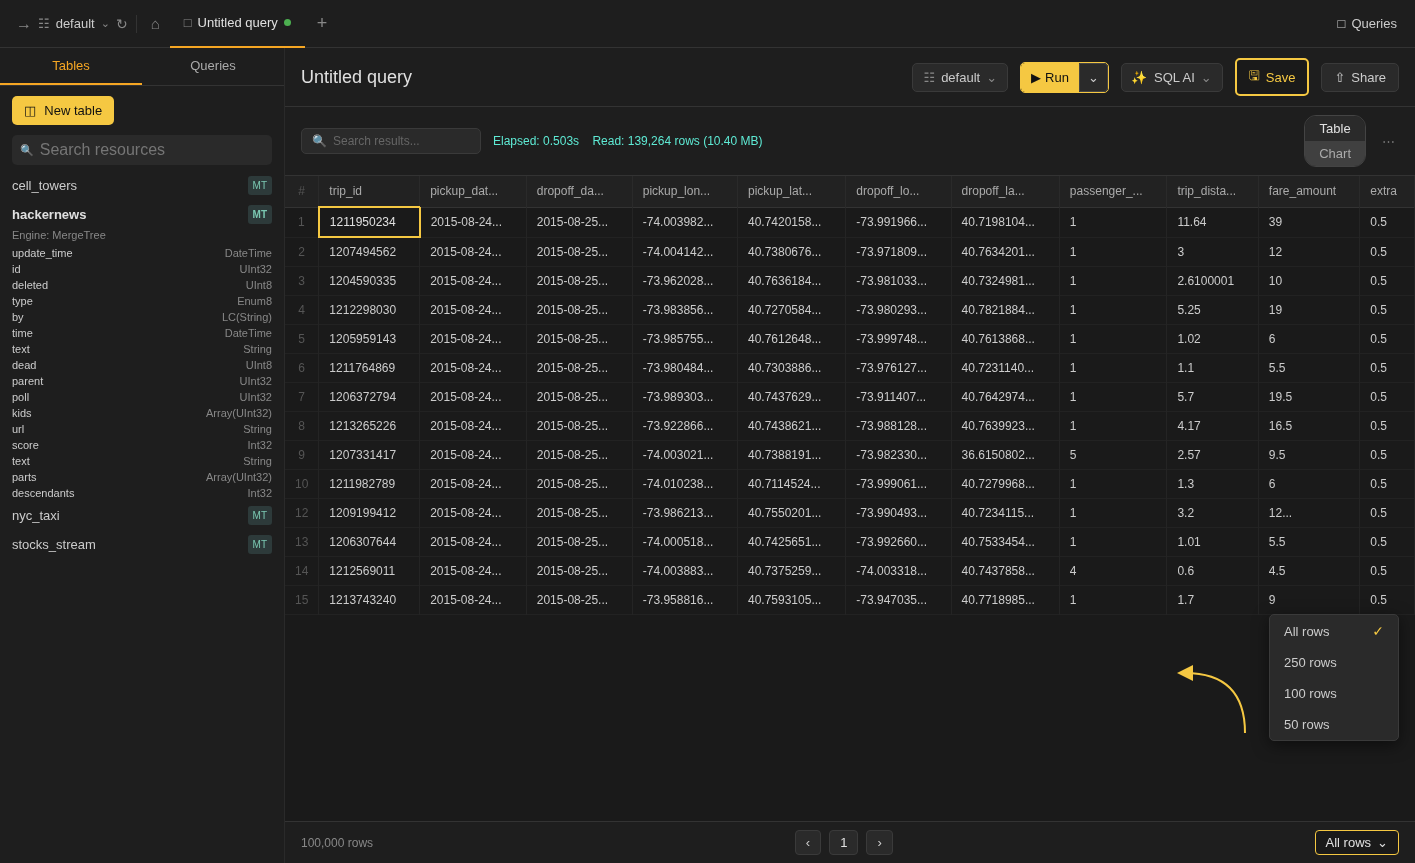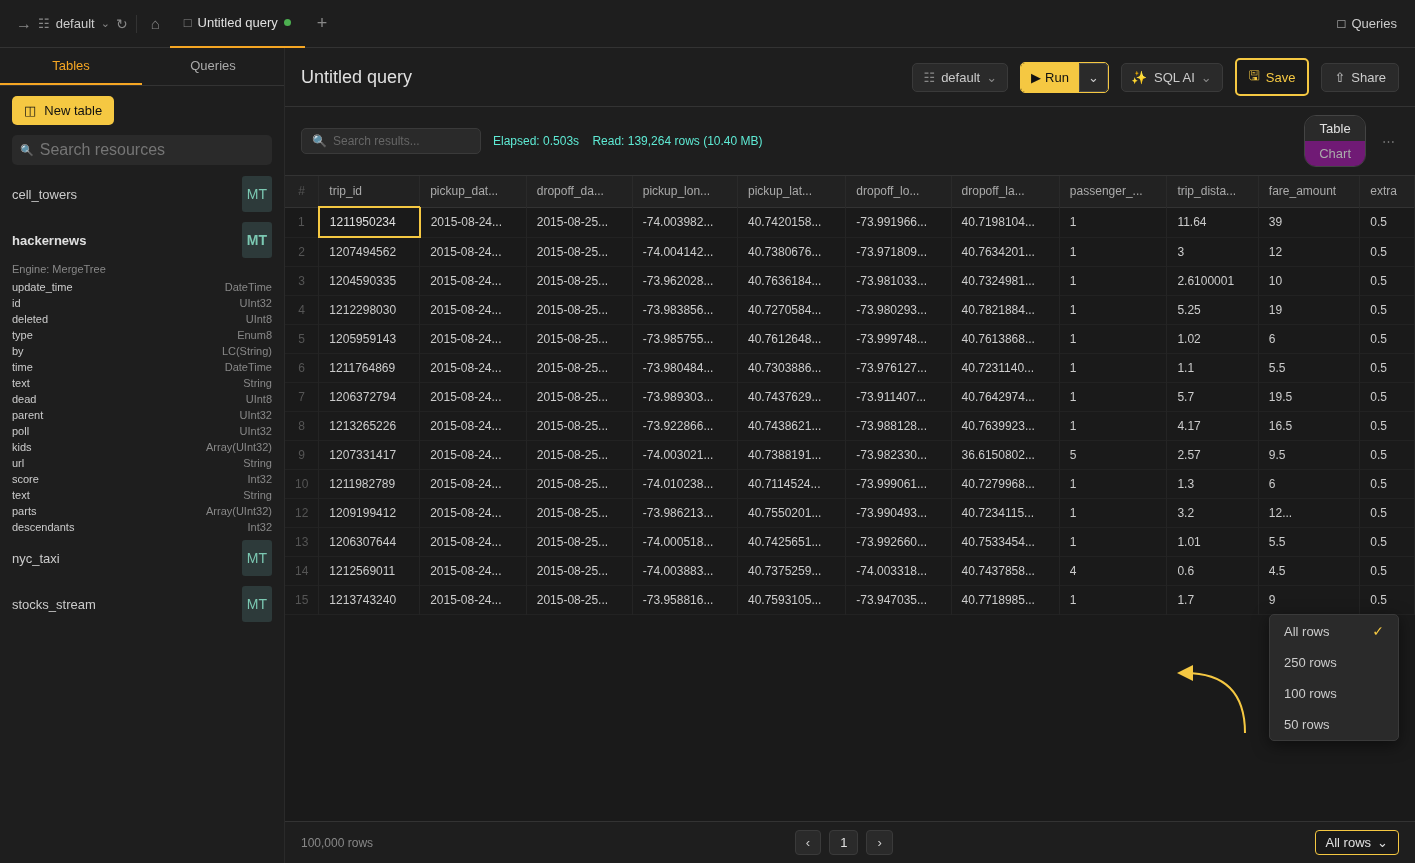--- a/index.html
+++ b/index.html
@@ -22,21 +22,21 @@
     .sidebar { width: 285px; background: #1e1e1e; border-right: 1px solid #2a2a2a; display: flex; flex-direction: column; overflow: hidden; }
     .sidebar-tabs { display: flex; border-bottom: 1px solid #333; }
     .sidebar-tab { flex: 1; text-align: center; padding: 10px 0; cursor: pointer; color: #aaa; font-size: 13px; }
     .sidebar-tab.active { color: #f5a623; border-bottom: 2px solid #f5a623; }
     .new-table-btn { margin: 10px 12px; background: #f5c842; color: #111; border: none; border-radius: 5px; padding: 7px 12px; cursor: pointer; font-size: 13px; font-weight: 500; display: flex; align-items: center; gap: 8px; }
     .search-box { margin: 6px 12px; display: flex; align-items: center; gap: 6px; background: #2a2a2a; border-radius: 5px; padding: 6px 8px; color: #888; font-size: 12px; }
     .search-input { background: transparent; border: none; color: #ccc; font-size: 16px; outline: none; flex: 1; }
     .tables-section { padding: 10px 12px 4px; color: #888; font-size: 12px; }
     .table-item { padding: 5px 12px; cursor: pointer; display: flex; align-items: center; justify-content: space-between; color: #ccc; font-size: 13px; }
     .table-item.active { color: #e0e0e0; font-weight: 700; }
-    .badge-mt { background: #2d3a3a; color: #7bc8b2; font-size: 14px; padding: 10px 5px; border-radius: 3px; margin-left: 35px; }
+    .badge-mt { background: #2d3a3a; color: #7bc8b2; font-size: 10px; padding: 4px 5px; border-radius: 3px; margin-left: 35px; }
     .engine-tag { color: #888; font-size: 11px; padding: 0 12px 4px; }
     .schema-row { display: flex; justify-content: space-between; padding: 2px 12px; font-size: 11px; color: #aaa; }
     .schema-row .field-name { color: #ccc; }
     .schema-row .field-type { color: #888; }
     .sidebar-content { overflow-y: auto; flex: 1; }
 
     
     .content { flex: 1; display: flex; flex-direction: column; background: #1a1a1a; overflow: hidden; }
 
     
@@ -58,21 +58,21 @@
     .kw-table { color: #7ecfb0; }
     .kw-limit { color: #6db3f2; }
     .kw-num { color: #f5a623; }
 
     
     .results-area { flex: 1; display: flex; flex-direction: column; overflow: hidden; }
     .results-toolbar { display: flex; align-items: center; padding: 8px 16px; border-bottom: 1px solid #333; gap: 12px; background: #1e1e1e; }
     .results-search { display: flex; align-items: center; gap: 6px; background: #2a2a2a; border: 1px solid #3a3a3a; border-radius: 5px; padding: 5px 10px; color: #888; font-size: 12px; width: 180px; }
     .results-info { color: #5eead4; font-size: 12px; flex: 1; }
     .view-toggle { display: flex; border: 1px solid #444; border-radius: 12px; overflow: hidden; flex-direction: column; }
-    .view-btn { padding: 5px 14px; cursor: pointer; font-size: 13px; background: #701a75; color: #aaa; border: none; }
+    .view-btn { padding: 5px 14px; cursor: pointer; font-size: 13px; background: #404040; color: #aaa; border: none; }
     .view-btn.active { background: #2a2a2a; color: #e0e0e0; }
     .more-btn { color: #888; cursor: pointer; padding: 4px; }
 
     
     .data-table-wrap { flex: 1; overflow: auto; position: relative; }
     table { border-collapse: collapse; width: 100%; font-size: 12px; }
     thead tr { background: #222; border-bottom: 1px solid #333; position: sticky; top: 0; z-index: 10; }
     thead th { padding: 8px 10px; text-align: left; color: #aaa; font-weight: 500; border-right: 1px solid #2a2a2a; white-space: nowrap; font-size: 12px; }
     thead th.row-num { color: #555; width: 32px; text-align: center; }
     tbody tr { border-bottom: 1px solid #222; }

